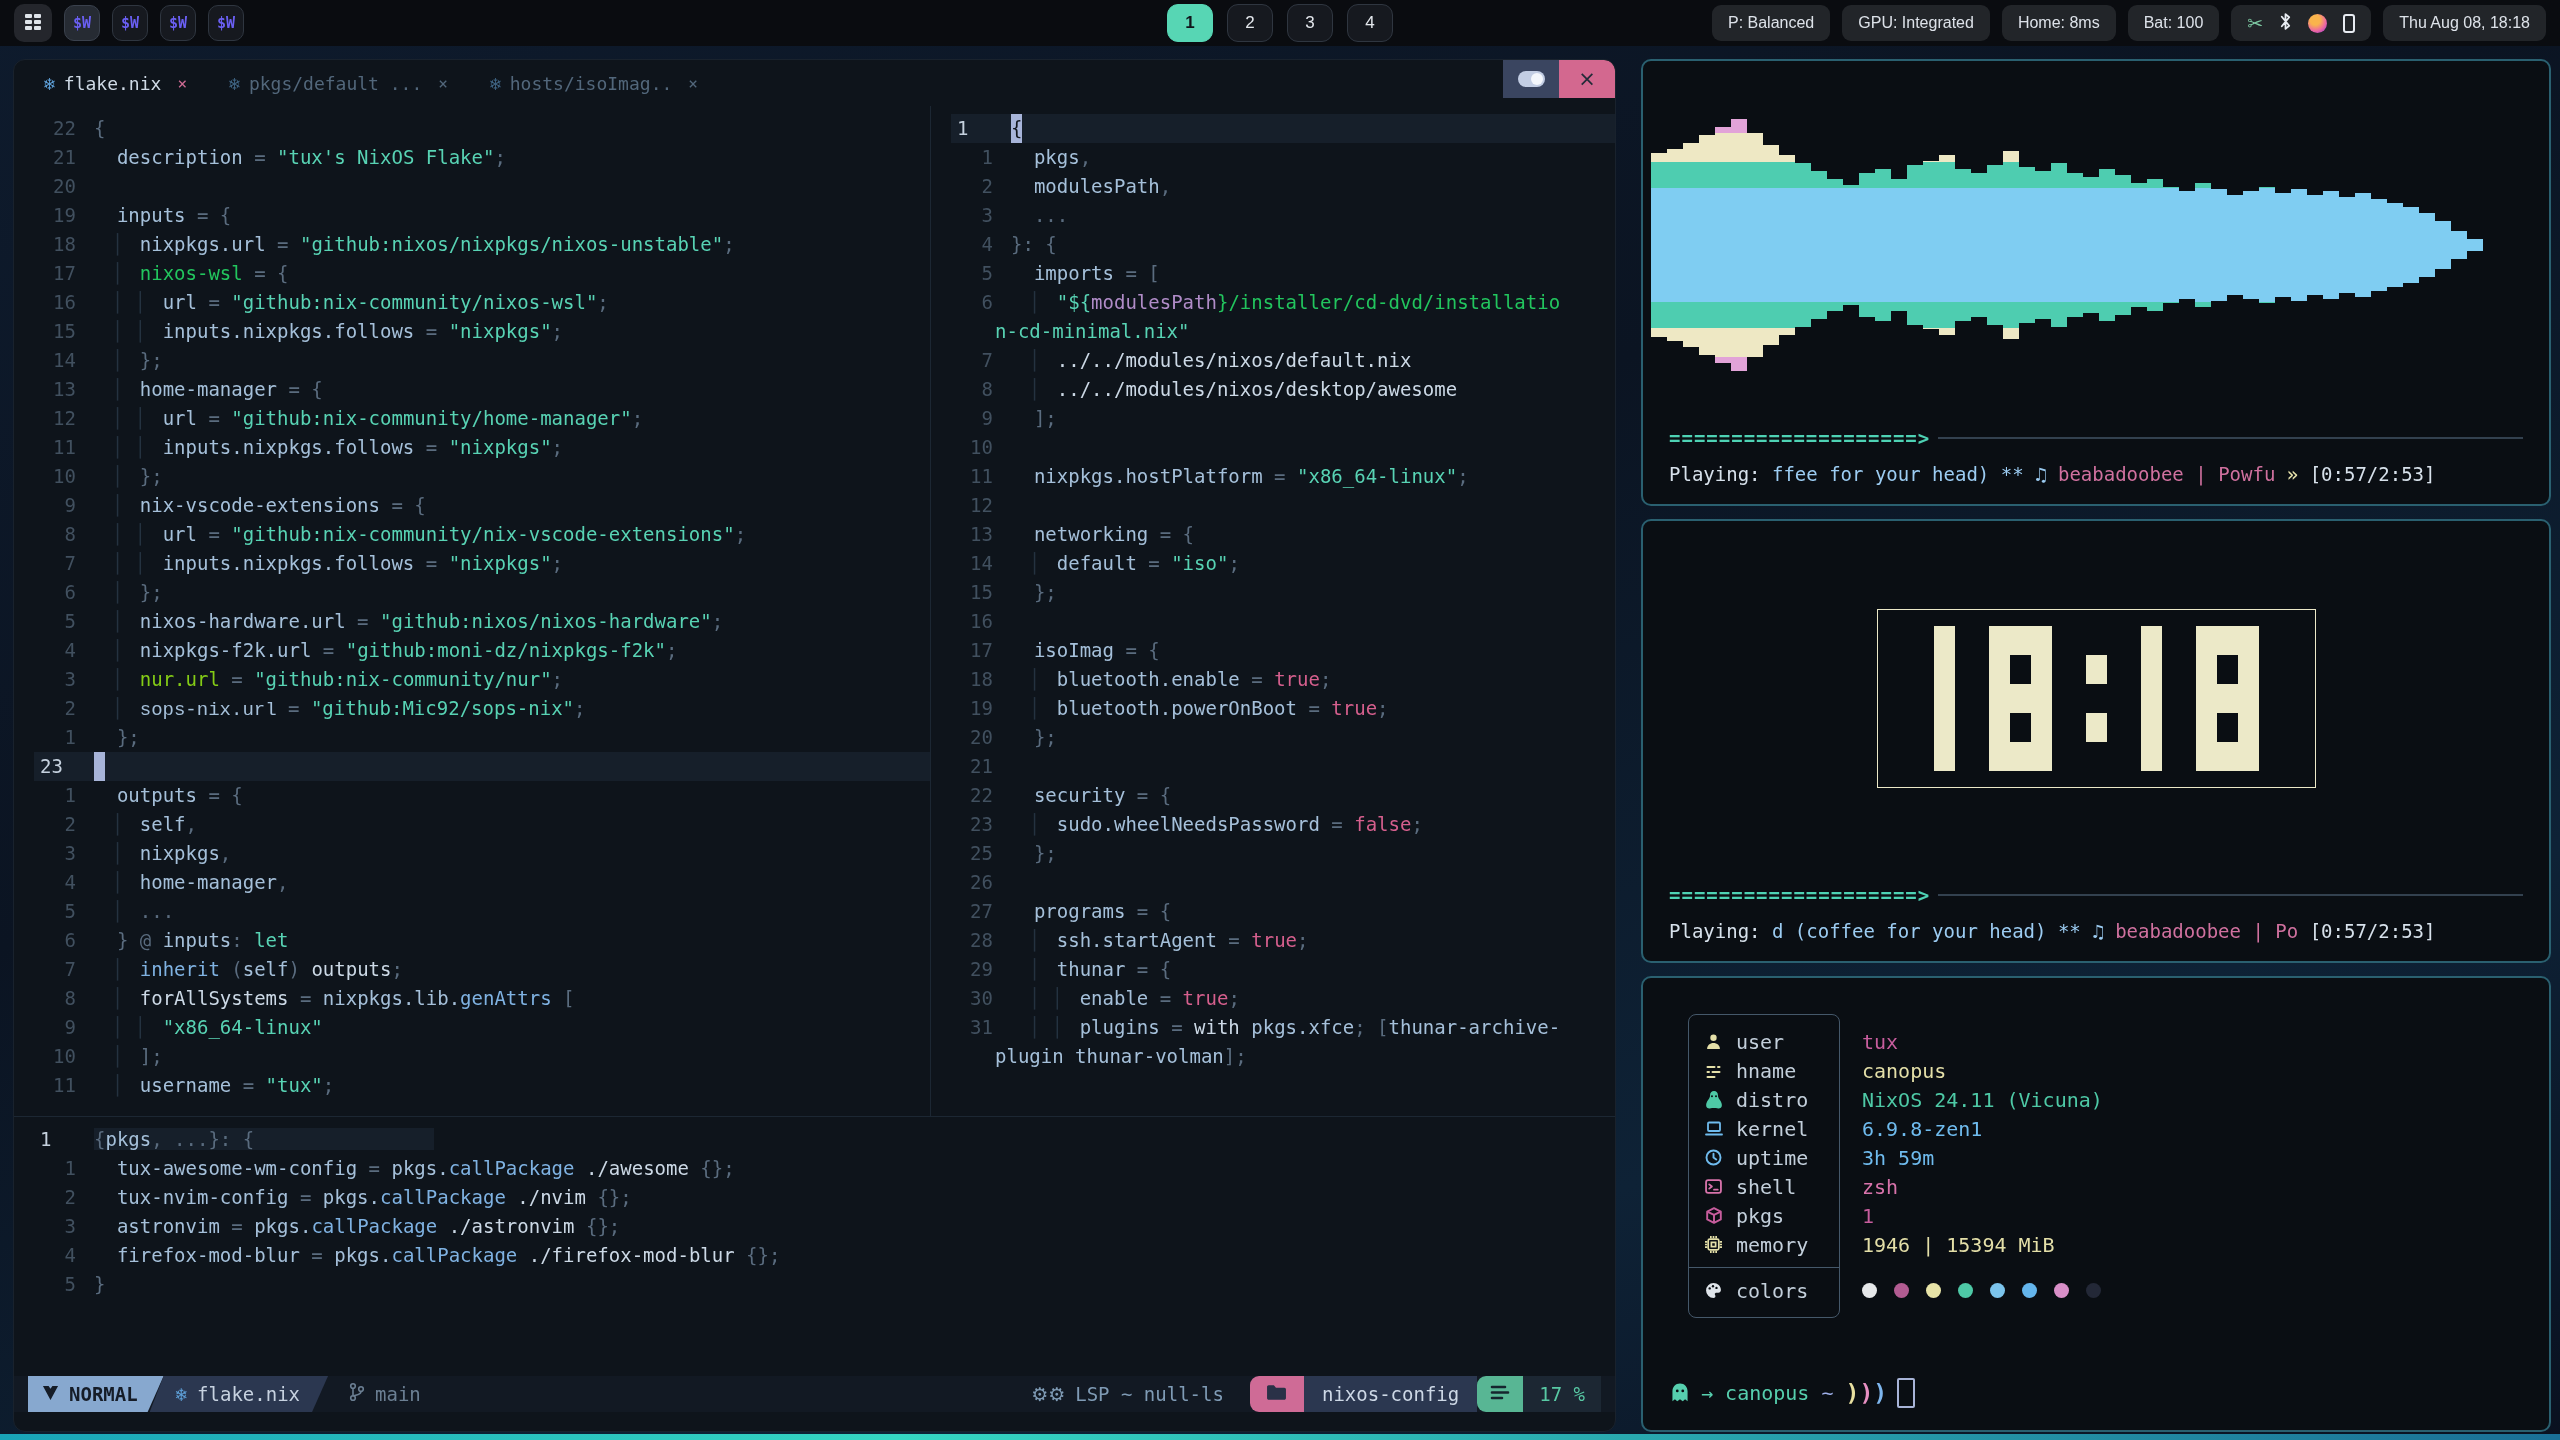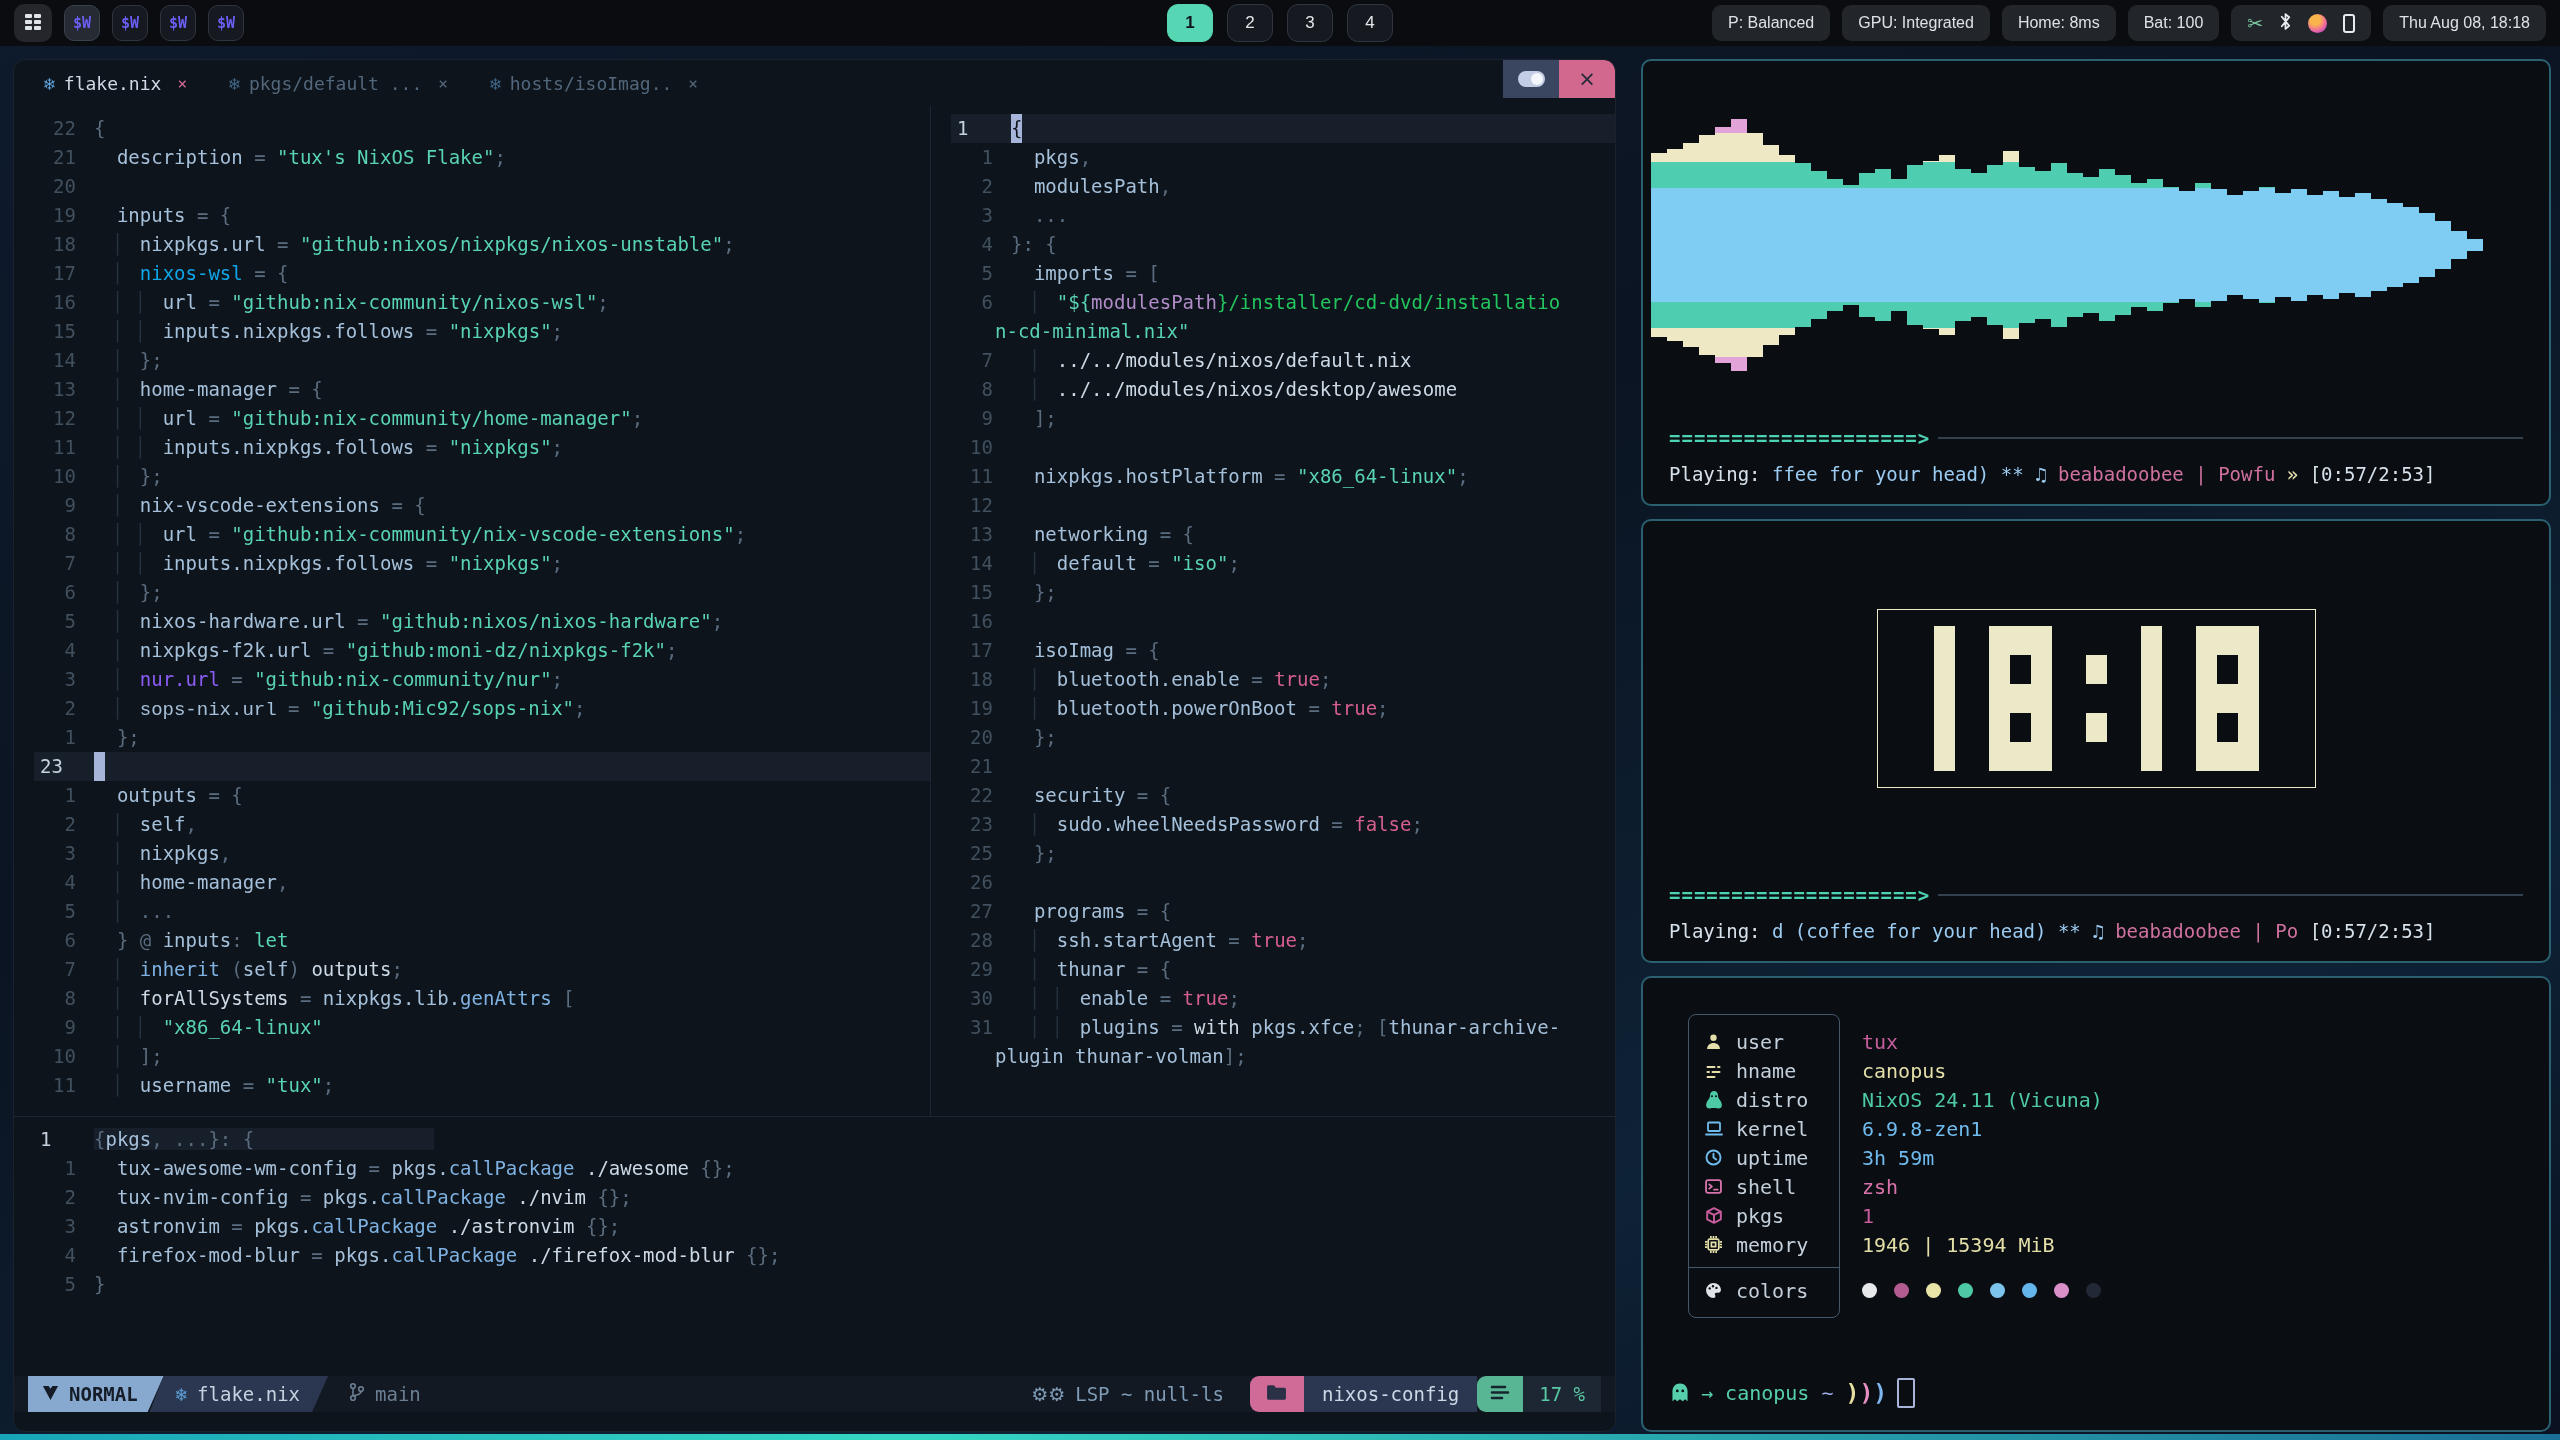--- a/index.html
+++ b/index.html
@@ -193,35 +193,35 @@
       <button class="wb close">×</button>
     </div>
   </div>
   <div class="splits">
     <div id="paneL" class="pane">
         <div class="row"><span class="num">22</span><span class="code"><span style="color: rgb(90, 108, 127);">{</span></span></div>
         <div class="row"><span class="num">21</span><span class="code"><span style="color: rgb(165, 192, 218);">  description</span><span style="color: rgb(90, 108, 127);"> = </span><span style="color: rgb(88, 211, 180);">"tux's NixOS Flake"</span><span style="color: rgb(90, 108, 127);">;</span></span></div>
         <div class="row"><span class="num">20</span><span class="code"></span></div>
         <div class="row"><span class="num">19</span><span class="code"><span style="color: rgb(165, 192, 218);">  inputs</span><span style="color: rgb(90, 108, 127);"> = {</span></span></div>
         <div class="row"><span class="num">18</span><span class="code"><span style="color: rgb(36, 50, 64);">  ▏ </span><span style="color: rgb(165, 192, 218);">nixpkgs.url</span><span style="color: rgb(90, 108, 127);"> = </span><span style="color: rgb(88, 211, 180);">"github:nixos/nixpkgs/nixos-unstable"</span><span style="color: rgb(90, 108, 127);">;</span></span></div>
-        <div class="row"><span class="num">17</span><span class="code"><span style="color: rgb(36, 50, 64);">  ▏ </span><span style="color: #0ea5e9;">nixos-wsl</span><span style="color: rgb(90, 108, 127);"> = {</span></span></div>
+        <div class="row"><span class="num">17</span><span class="code"><span style="color: rgb(36, 50, 64);">  ▏ </span><span style="color: #22c55e;">nixos-wsl</span><span style="color: rgb(90, 108, 127);"> = {</span></span></div>
         <div class="row"><span class="num">16</span><span class="code"><span style="color: rgb(36, 50, 64);">  ▏ ▏ </span><span style="color: rgb(165, 192, 218);">url</span><span style="color: rgb(90, 108, 127);"> = </span><span style="color: rgb(88, 211, 180);">"github:nix-community/nixos-wsl"</span><span style="color: rgb(90, 108, 127);">;</span></span></div>
         <div class="row"><span class="num">15</span><span class="code"><span style="color: rgb(36, 50, 64);">  ▏ ▏ </span><span style="color: rgb(165, 192, 218);">inputs.nixpkgs.follows</span><span style="color: rgb(90, 108, 127);"> = </span><span style="color: rgb(88, 211, 180);">"nixpkgs"</span><span style="color: rgb(90, 108, 127);">;</span></span></div>
         <div class="row"><span class="num">14</span><span class="code"><span style="color: rgb(36, 50, 64);">  ▏ </span><span style="color: rgb(90, 108, 127);">};</span></span></div>
         <div class="row"><span class="num">13</span><span class="code"><span style="color: rgb(36, 50, 64);">  ▏ </span><span style="color: rgb(165, 192, 218);">home-manager</span><span style="color: rgb(90, 108, 127);"> = {</span></span></div>
         <div class="row"><span class="num">12</span><span class="code"><span style="color: rgb(36, 50, 64);">  ▏ ▏ </span><span style="color: rgb(165, 192, 218);">url</span><span style="color: rgb(90, 108, 127);"> = </span><span style="color: rgb(88, 211, 180);">"github:nix-community/home-manager"</span><span style="color: rgb(90, 108, 127);">;</span></span></div>
         <div class="row"><span class="num">11</span><span class="code"><span style="color: rgb(36, 50, 64);">  ▏ ▏ </span><span style="color: rgb(165, 192, 218);">inputs.nixpkgs.follows</span><span style="color: rgb(90, 108, 127);"> = </span><span style="color: rgb(88, 211, 180);">"nixpkgs"</span><span style="color: rgb(90, 108, 127);">;</span></span></div>
         <div class="row"><span class="num">10</span><span class="code"><span style="color: rgb(36, 50, 64);">  ▏ </span><span style="color: rgb(90, 108, 127);">};</span></span></div>
         <div class="row"><span class="num">9</span><span class="code"><span style="color: rgb(36, 50, 64);">  ▏ </span><span style="color: rgb(165, 192, 218);">nix-vscode-extensions</span><span style="color: rgb(90, 108, 127);"> = {</span></span></div>
         <div class="row"><span class="num">8</span><span class="code"><span style="color: rgb(36, 50, 64);">  ▏ ▏ </span><span style="color: rgb(165, 192, 218);">url</span><span style="color: rgb(90, 108, 127);"> = </span><span style="color: rgb(88, 211, 180);">"github:nix-community/nix-vscode-extensions"</span><span style="color: rgb(90, 108, 127);">;</span></span></div>
         <div class="row"><span class="num">7</span><span class="code"><span style="color: rgb(36, 50, 64);">  ▏ ▏ </span><span style="color: rgb(165, 192, 218);">inputs.nixpkgs.follows</span><span style="color: rgb(90, 108, 127);"> = </span><span style="color: rgb(88, 211, 180);">"nixpkgs"</span><span style="color: rgb(90, 108, 127);">;</span></span></div>
         <div class="row"><span class="num">6</span><span class="code"><span style="color: rgb(36, 50, 64);">  ▏ </span><span style="color: rgb(90, 108, 127);">};</span></span></div>
         <div class="row"><span class="num">5</span><span class="code"><span style="color: rgb(36, 50, 64);">  ▏ </span><span style="color: rgb(165, 192, 218);">nixos-hardware.url</span><span style="color: rgb(90, 108, 127);"> = </span><span style="color: rgb(88, 211, 180);">"github:nixos/nixos-hardware"</span><span style="color: rgb(90, 108, 127);">;</span></span></div>
         <div class="row"><span class="num">4</span><span class="code"><span style="color: rgb(36, 50, 64);">  ▏ </span><span style="color: rgb(165, 192, 218);">nixpkgs-f2k.url</span><span style="color: rgb(90, 108, 127);"> = </span><span style="color: rgb(88, 211, 180);">"github:moni-dz/nixpkgs-f2k"</span><span style="color: rgb(90, 108, 127);">;</span></span></div>
-        <div class="row"><span class="num">3</span><span class="code"><span style="color: rgb(36, 50, 64);">  ▏ </span><span style="color: #8b5cf6;">nur.url</span><span style="color: rgb(90, 108, 127);"> = </span><span style="color: rgb(88, 211, 180);">"github:nix-community/nur"</span><span style="color: rgb(90, 108, 127);">;</span></span></div>
+        <div class="row"><span class="num">3</span><span class="code"><span style="color: rgb(36, 50, 64);">  ▏ </span><span style="color: #84cc16;">nur.url</span><span style="color: rgb(90, 108, 127);"> = </span><span style="color: rgb(88, 211, 180);">"github:nix-community/nur"</span><span style="color: rgb(90, 108, 127);">;</span></span></div>
         <div class="row"><span class="num">2</span><span class="code"><span style="color: rgb(36, 50, 64);">  ▏ </span><span style="color: rgb(165, 192, 218); font-family: Liberation Mono, monospace;">sops-nix.url</span><span style="color: rgb(90, 108, 127);"> = </span><span style="color: rgb(88, 211, 180);">"github:Mic92/sops-nix"</span><span style="color: rgb(90, 108, 127);">;</span></span></div>
         <div class="row"><span class="num">1</span><span class="code"><span style="color: rgb(90, 108, 127);">  };</span></span></div>
         <div class="row cur"><span class="num" style="color: rgb(197, 209, 222); text-align: left; padding-left: 6px;">23</span><span class="code"><span class="cursorblk"> </span></span></div>
         <div class="row"><span class="num">1</span><span class="code"><span style="color: rgb(165, 192, 218);">  outputs</span><span style="color: rgb(90, 108, 127);"> = {</span></span></div>
         <div class="row"><span class="num">2</span><span class="code"><span style="color: rgb(36, 50, 64);">  ▏ </span><span style="color: rgb(165, 192, 218);">self</span><span style="color: rgb(90, 108, 127);">,</span></span></div>
         <div class="row"><span class="num">3</span><span class="code"><span style="color: rgb(36, 50, 64);">  ▏ </span><span style="color: rgb(165, 192, 218);">nixpkgs</span><span style="color: rgb(90, 108, 127);">,</span></span></div>
         <div class="row"><span class="num">4</span><span class="code"><span style="color: rgb(36, 50, 64);">  ▏ </span><span style="color: rgb(165, 192, 218);">home-manager</span><span style="color: rgb(90, 108, 127);">,</span></span></div>
         <div class="row"><span class="num">5</span><span class="code"><span style="color: rgb(36, 50, 64);">  ▏ </span><span style="color: rgb(90, 108, 127);">...</span></span></div>
         <div class="row"><span class="num">6</span><span class="code"><span style="color: rgb(90, 108, 127);">  } @ </span><span style="color: rgb(165, 192, 218);">inputs</span><span style="color: rgb(90, 108, 127);">: </span><span style="color: rgb(88, 211, 180);">let</span></span></div>
         <div class="row"><span class="num">7</span><span class="code"><span style="color: rgb(36, 50, 64);">  ▏ </span><span style="color: rgb(127, 178, 226);">inherit</span><span style="color: rgb(90, 108, 127);"> (</span><span style="color: rgb(165, 192, 218);">self</span><span style="color: rgb(90, 108, 127);">) </span><span style="color: rgb(204, 217, 230);">outputs</span><span style="color: rgb(90, 108, 127);">;</span></span></div>

